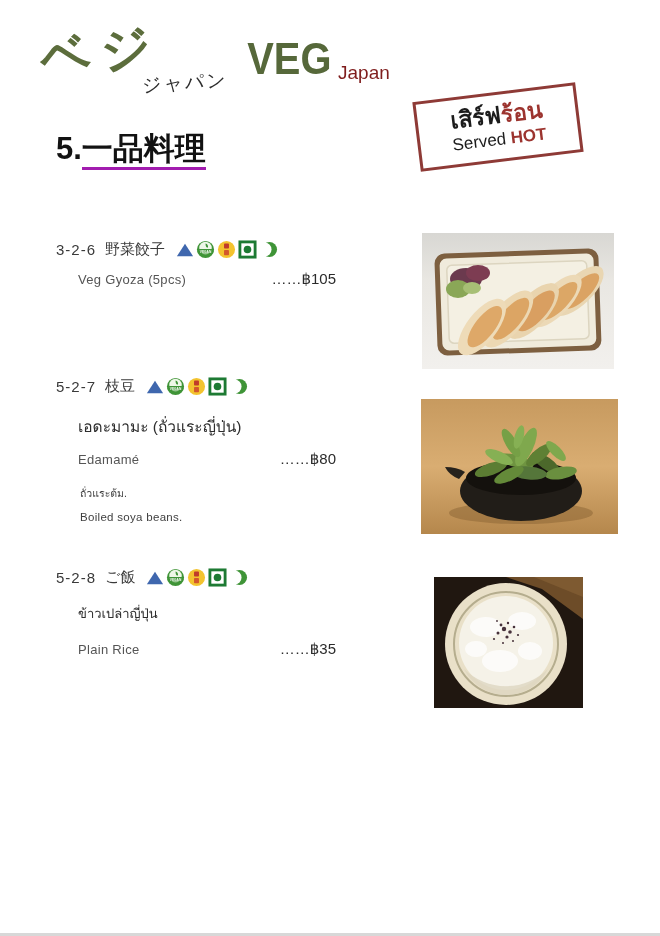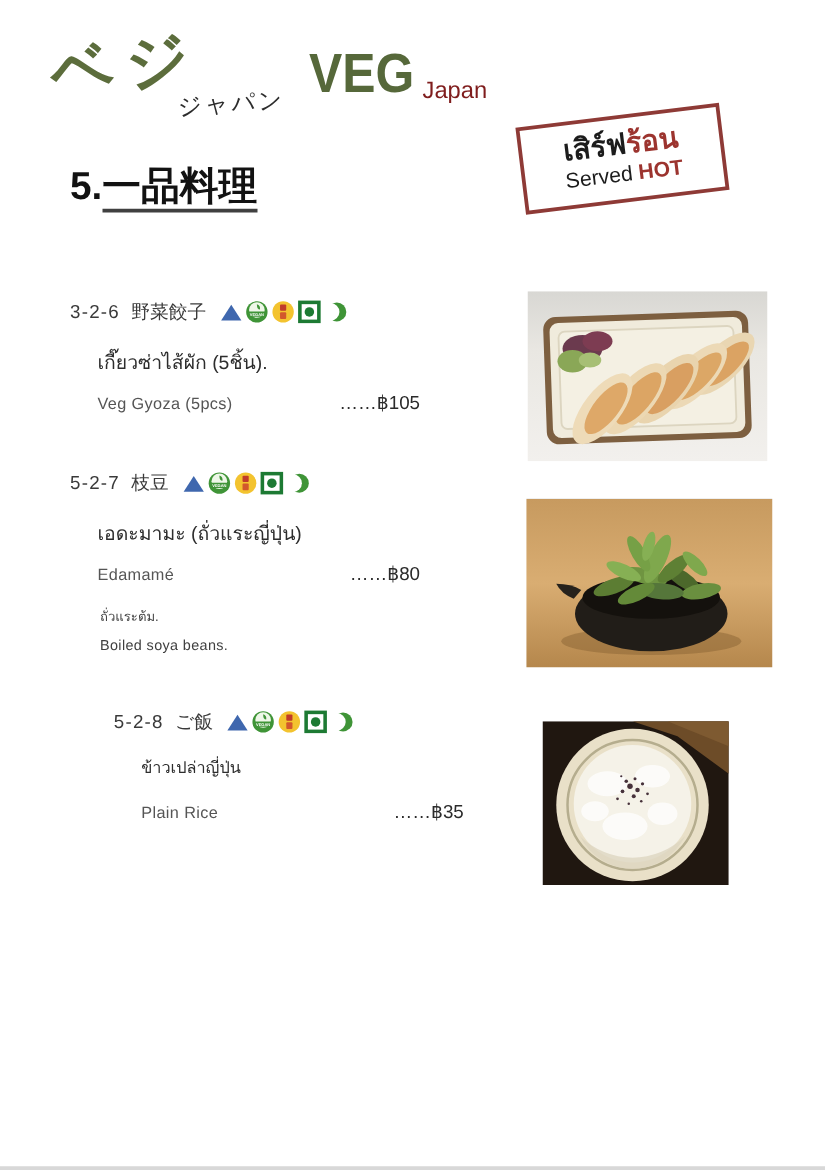--- a/index.html
+++ b/index.html
@@ -29,30 +29,30 @@
     position:absolute; left:416px; top:92px; width:146px; padding:7px 6px 9px;
     border:3px solid #8e3a36; background:#fff; transform:rotate(-7deg);
     text-align:center;
   }
   .stamp-thai { font-size:23px; font-weight:bold; color:#1c1c1c; line-height:1.15; }
   .stamp-en   { font-size:17px; color:#1c1c1c; margin-top:2px; }
   .stamp-red  { color:#9c342f; font-weight:bold; }
 
   
   .section-title { position:absolute; left:56px; top:128px; font-size:31px; font-weight:bold; color:#121212; }
-  .section-underl { border-bottom:3px solid #404040; padding-bottom:1px; }
+  .section-underl { border-bottom:3px solid #a21caf; padding-bottom:1px; }
   .subtitle { position:absolute; left:57px; top:188px; color:#111; }
   .subtitle-thai { font-size:17px; font-weight:bold; }
   .subtitle-en   { font-size:14px; font-weight:bold; margin-left:8px; }
 
   
   .item { position:absolute; left:56px; width:320px; }
   .item-1 { top:240px; }
   .item-2 { top:377px; }
-  .item-3 { top:568px;margin-left:35px; }
+  .item-3 { top:568px; }
   .item-header { display:flex; align-items:center; }
   .item-code { font-size:15px; color:#3a3a3a; letter-spacing:1px; }
   .item-name { font-size:15px; color:#3a3a3a; margin-left:9px; }
   .icon-row { display:flex; align-items:center; margin-left:11px; }
   .icon-row svg { display:block; margin-right:2px; }
   .item-thai { margin-top:18px; margin-left:22px; font-size:15.5px; color:#2d2d2d; }
   .item-thai.small { font-size:13px; margin-top:16px; }
   .item-row {
     margin-top:11px; margin-left:22px; width:258px;
     display:flex; justify-content:space-between; align-items:baseline;text-align:right;
@@ -119,21 +119,20 @@
         <svg width="19" height="19" viewBox="0 0 20 20">
             <rect x="2" y="2" width="16" height="16" fill="#ffffff" stroke="#1d7a33" stroke-width="3"></rect>
             <circle cx="10" cy="10" r="4" fill="#1d7a33"></circle>
           </svg>
         <svg width="19" height="19" viewBox="0 0 20 20">
             <circle cx="11" cy="10" r="8" fill="#3f9437"></circle>
             <circle cx="5.8" cy="10" r="7.4" fill="#ffffff"></circle>
           </svg>
       </span>
     </div>
-    <div class="item-thai">เกี๊ยวซ่าไส้ผัก (5ชิ้น).</div>
     <div class="item-row">
       <span class="item-en">Veg Gyoza (5pcs)</span>
       <span class="item-price"><span>……</span><span>฿105</span></span>
     </div>
   </div>
 
   <div class="item item-2">
     <div class="item-header">
       <span class="item-code">5-2-7</span>
       <span class="item-name">枝豆</span>

